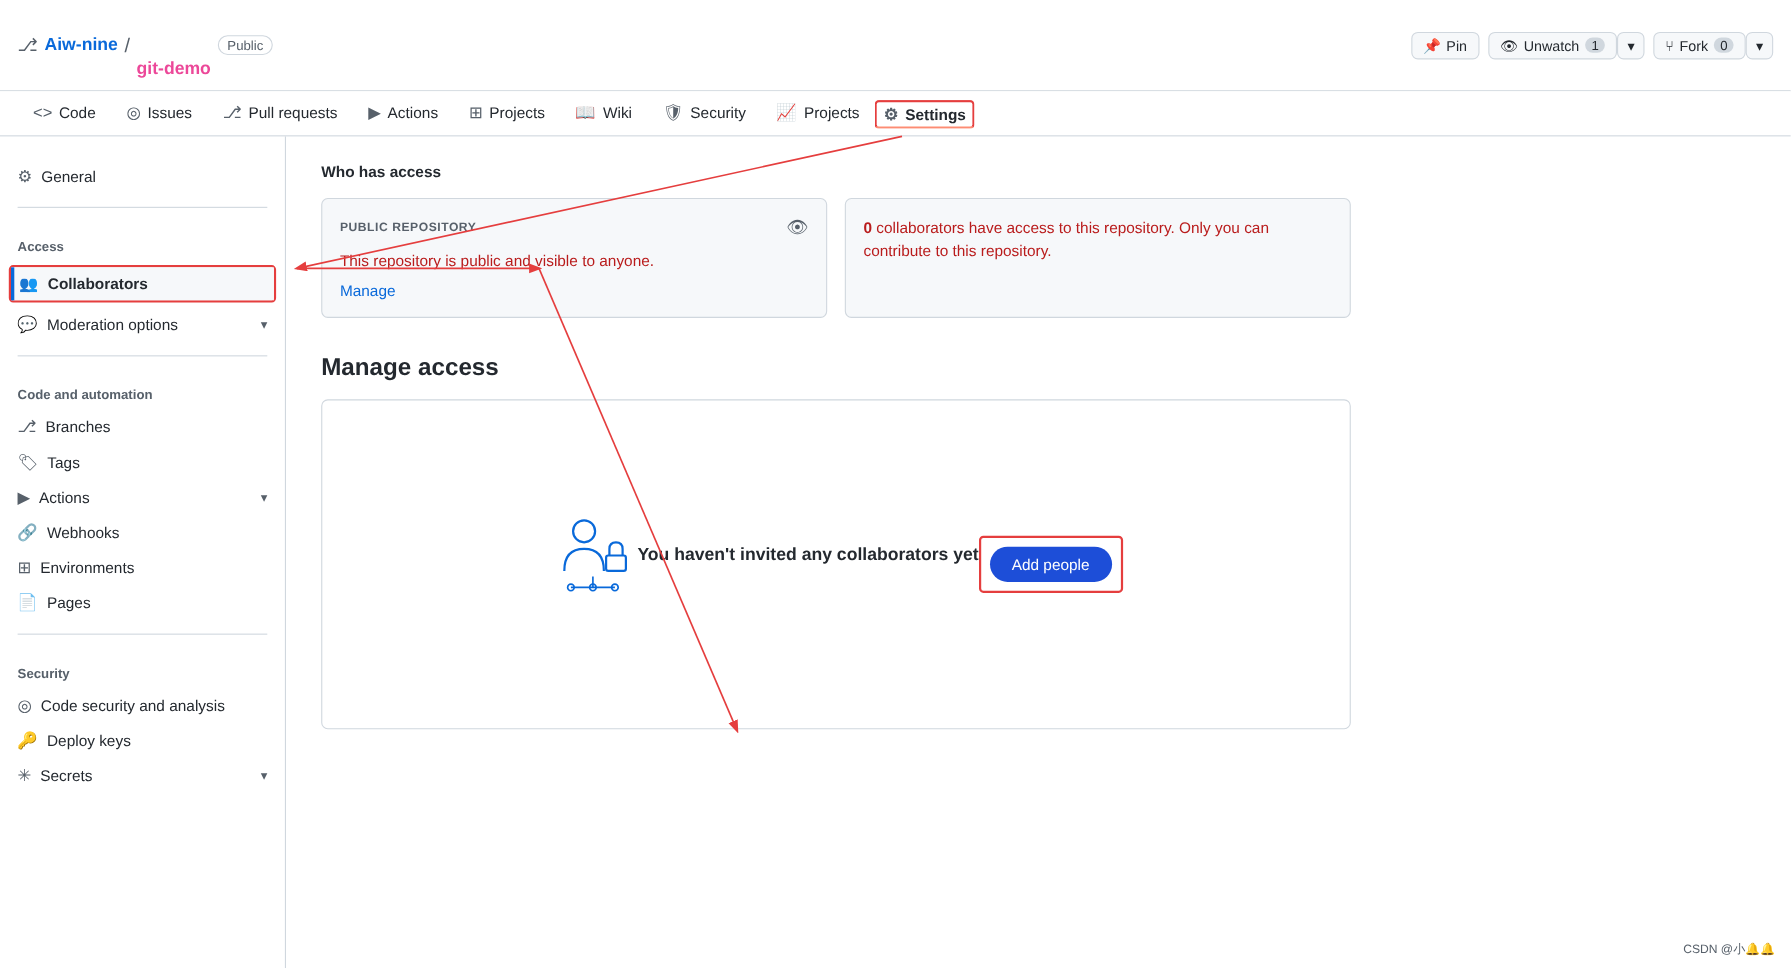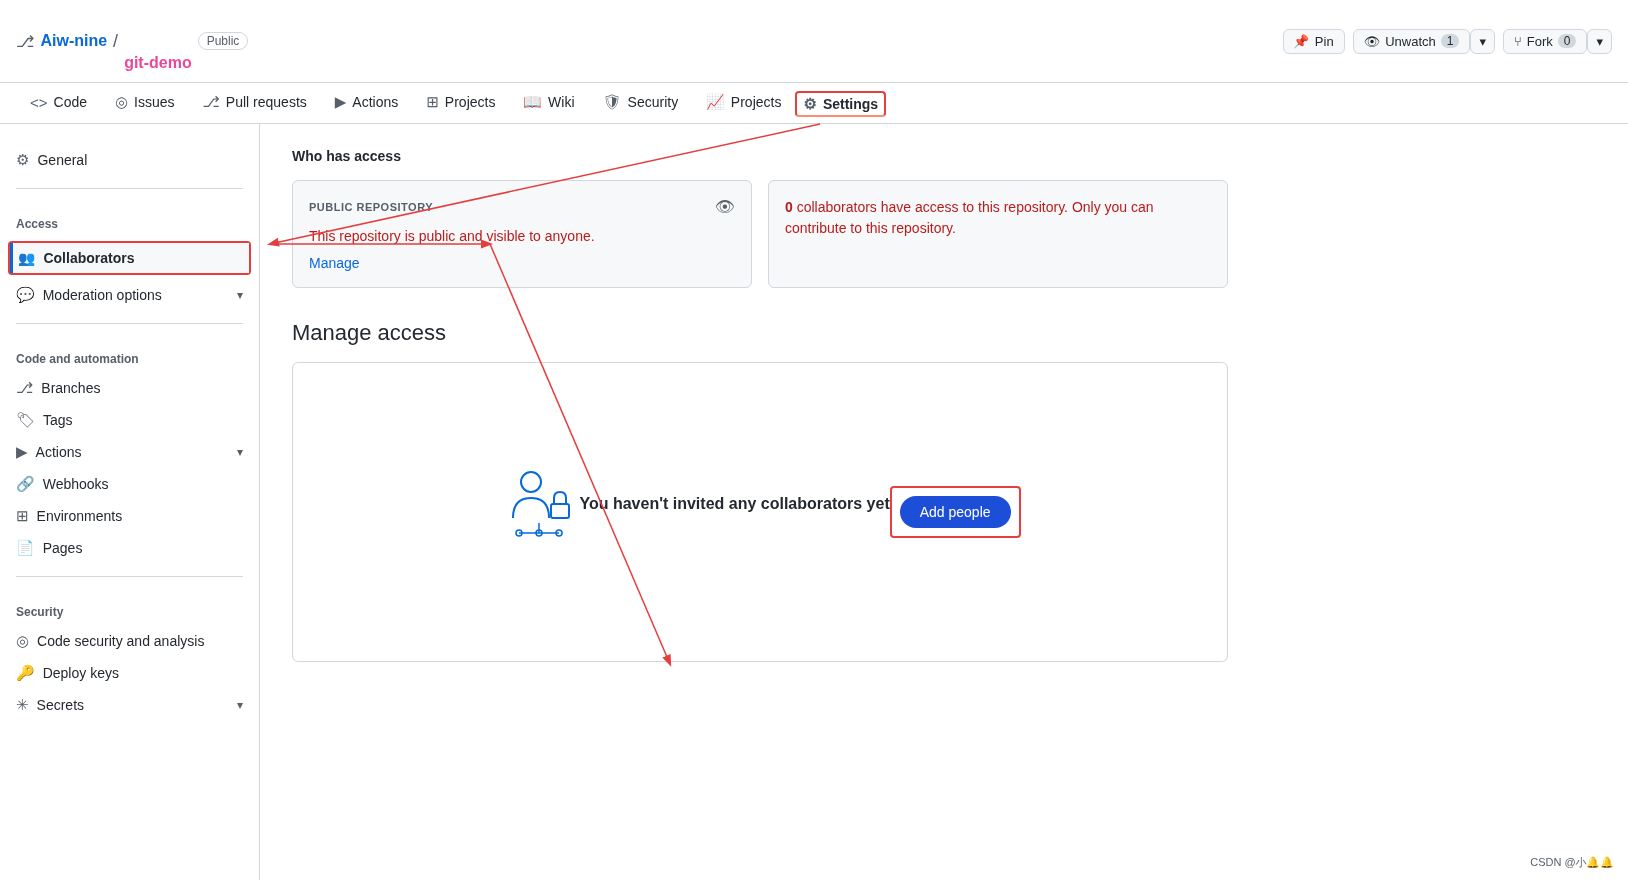--- a/index.html
+++ b/index.html
@@ -96,21 +96,21 @@
     }
     .card-label {
       font-size: 11px; font-weight: 600; text-transform: uppercase;
       color: #57606a; letter-spacing: 0.5px;
     }
     .card-icon { color: #57606a; font-size: 16px; }
     .card-text { font-size: 14px; color: #b91c1c; line-height: 1.5; margin-bottom: 8px; }
     .card-link { color: #0969da; text-decoration: none; font-size: 14px; margin-top: 28px; }
 
     
-    .manage-access-title { font-size: 22px; font-weight: 400; margin-bottom: 16px; }
+    .manage-access-title { font-size: 22px; font-weight: 700; margin-bottom: 16px; }
     .manage-access-box {
       border: 1px solid #d0d7de; border-radius: 6px;
       min-height: 300px; display: flex; align-items: center; justify-content: center;
       position: relative;
     }
     .empty-state {
       display: flex; flex-direction: row; align-items: center;
       padding: 40px 20px; text-align: center;
     }
     .empty-icon { margin-bottom: 16px; }

